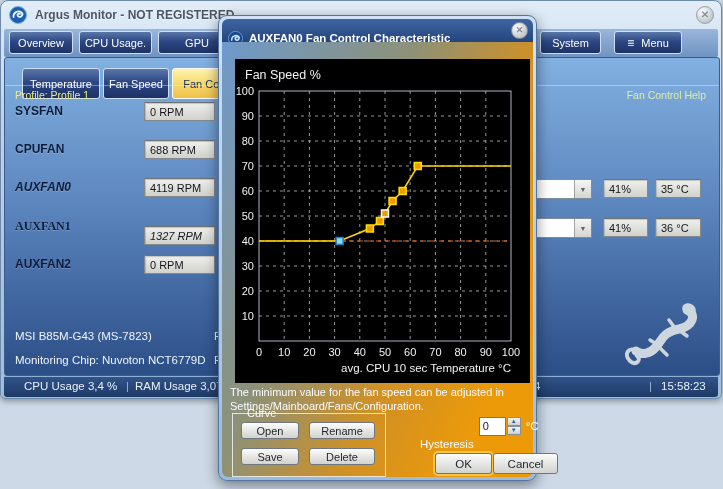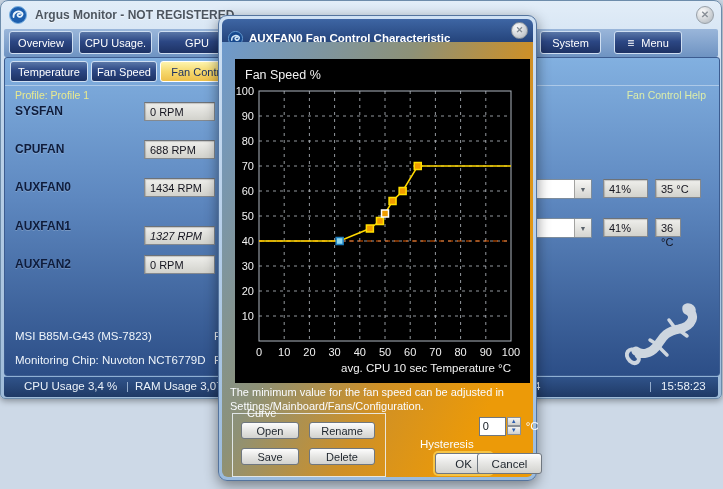--- a/index.html
+++ b/index.html
@@ -52,25 +52,25 @@
   }
   .menu-glyph { margin-right:7px; color:#fff; font-size:12px; letter-spacing:0; }
 
   
   .content {
     position:absolute; left:3px; top:56px; width:716px; height:319px;
     background: linear-gradient(#82b0e0 0%, #5d87bf 45%, #2c4e87 100%);
     border:1px solid #3c5c90; border-radius:3px;
   }
   .subtab {
-    position:absolute; top:3px; height:21px;
+    position:absolute; top:10px; height:31px;
     display:flex; align-items:center; justify-content:center;
     background: linear-gradient(#5a77a8 0%, #2c4784 45%, #1d3264 100%);
     border:1px solid #cfdff2; border-radius:3px;
-    color:#fff; font-size:11px; cursor:default;
+    color:#fff; font-size:11px; cursor:default;margin-left:12px;
   }
   .subtab.active {
     background: linear-gradient(#fdf4ae 0%, #f6d96e 50%, #eec04a 100%);
     color:#1d3264; border-color:#fff;
   }
   .subtab-sep {
     position:absolute; left:0; right:0; top:27px; height:0;
     border-top:1px solid rgba(255,255,255,.38);
   }
   .profile-label { position:absolute; left:10px; top:31px; font-size:10.5px; color:#e9ea8e; }
@@ -220,37 +220,37 @@
 
     <div class="profile-label">Profile: Profile 1</div>
     <div class="help-link">Fan Control Help</div>
 
     <div class="fan-name" style="top:46px;">SYSFAN</div>
     <div class="inset-box" style="left:139px; top:44px; width:71px;">0 RPM</div>
 
     <div class="fan-name" style="top:84px;">CPUFAN</div>
     <div class="inset-box" style="left:139px; top:82px; width:71px;">688 RPM</div>
 
-    <div class="fan-name" style="top:122px;">AUXFAN0</div>
-    <div class="inset-box" style="left:139px; top:120px; width:71px;">1434 RPM</div>
+    <div class="fan-name" style="top:122px;font-style:italic;">AUXFAN0</div>
+    <div class="inset-box" style="left:139px; top:120px; width:71px;">4119 RPM</div>
     <div class="combo" style="left:471px; top:121px; width:116px;">
       <div class="field"></div>
       <div class="drop">▼</div>
     </div>
     <div class="inset-box" style="left:598px; top:121px; width:45px;">41%</div>
     <div class="inset-box" style="left:650px; top:121px; width:46px;">35 °C</div>
 
-    <div class="fan-name" style="top:161px;">AUXFAN1</div>
+    <div class="fan-name" style="top:161px;font-family:Liberation Serif, serif;">AUXFAN1</div>
     <div class="inset-box" style="left:139px; top:168px; width:71px;font-style:italic;">1327 RPM</div>
     <div class="combo" style="left:471px; top:160px; width:116px;">
       <div class="field"></div>
       <div class="drop">▼</div>
     </div>
     <div class="inset-box" style="left:598px; top:160px; width:45px;">41%</div>
-    <div class="inset-box" style="left:650px; top:160px; width:26px;">36 °C</div>
+    <div class="inset-box" style="left:650px; top:160px; width:46px;">36 °C</div>
 
     <div class="fan-name" style="top:199px;">AUXFAN2</div>
     <div class="inset-box" style="left:139px; top:197px; width:71px;">0 RPM</div>
 
     <div class="board-text" style="top:272px;">MSI B85M-G43 (MS-7823)</div>
     <div class="board-text" style="top:296px;">Monitoring Chip: Nuvoton NCT6779D</div>
     <div class="partial-text" style="top:272px;">F</div>
     <div class="partial-text" style="top:296px;">F</div>
 
     <svg class="gecko" width="100" height="74" viewBox="0 0 100 74">
@@ -358,15 +358,15 @@
       <span class="hyst-label">Hysteresis</span>
       <input class="hyst-input" value="0" style="">
       <div class="spin-col">
         <div class="spin-btn">▲</div>
         <div class="spin-btn">▼</div>
       </div>
       <span class="hyst-unit">°C</span>
     </div>
 
     <button class="dlg-btn default" style="left:181px; width:57px;margin-left:32px;">OK</button>
-    <button class="dlg-btn" style="left:255px; width:65px;">Cancel</button>
+    <button class="dlg-btn" style="left:271px; width:65px;">Cancel</button>
   </div>
 </div>
 
 </body></html>

